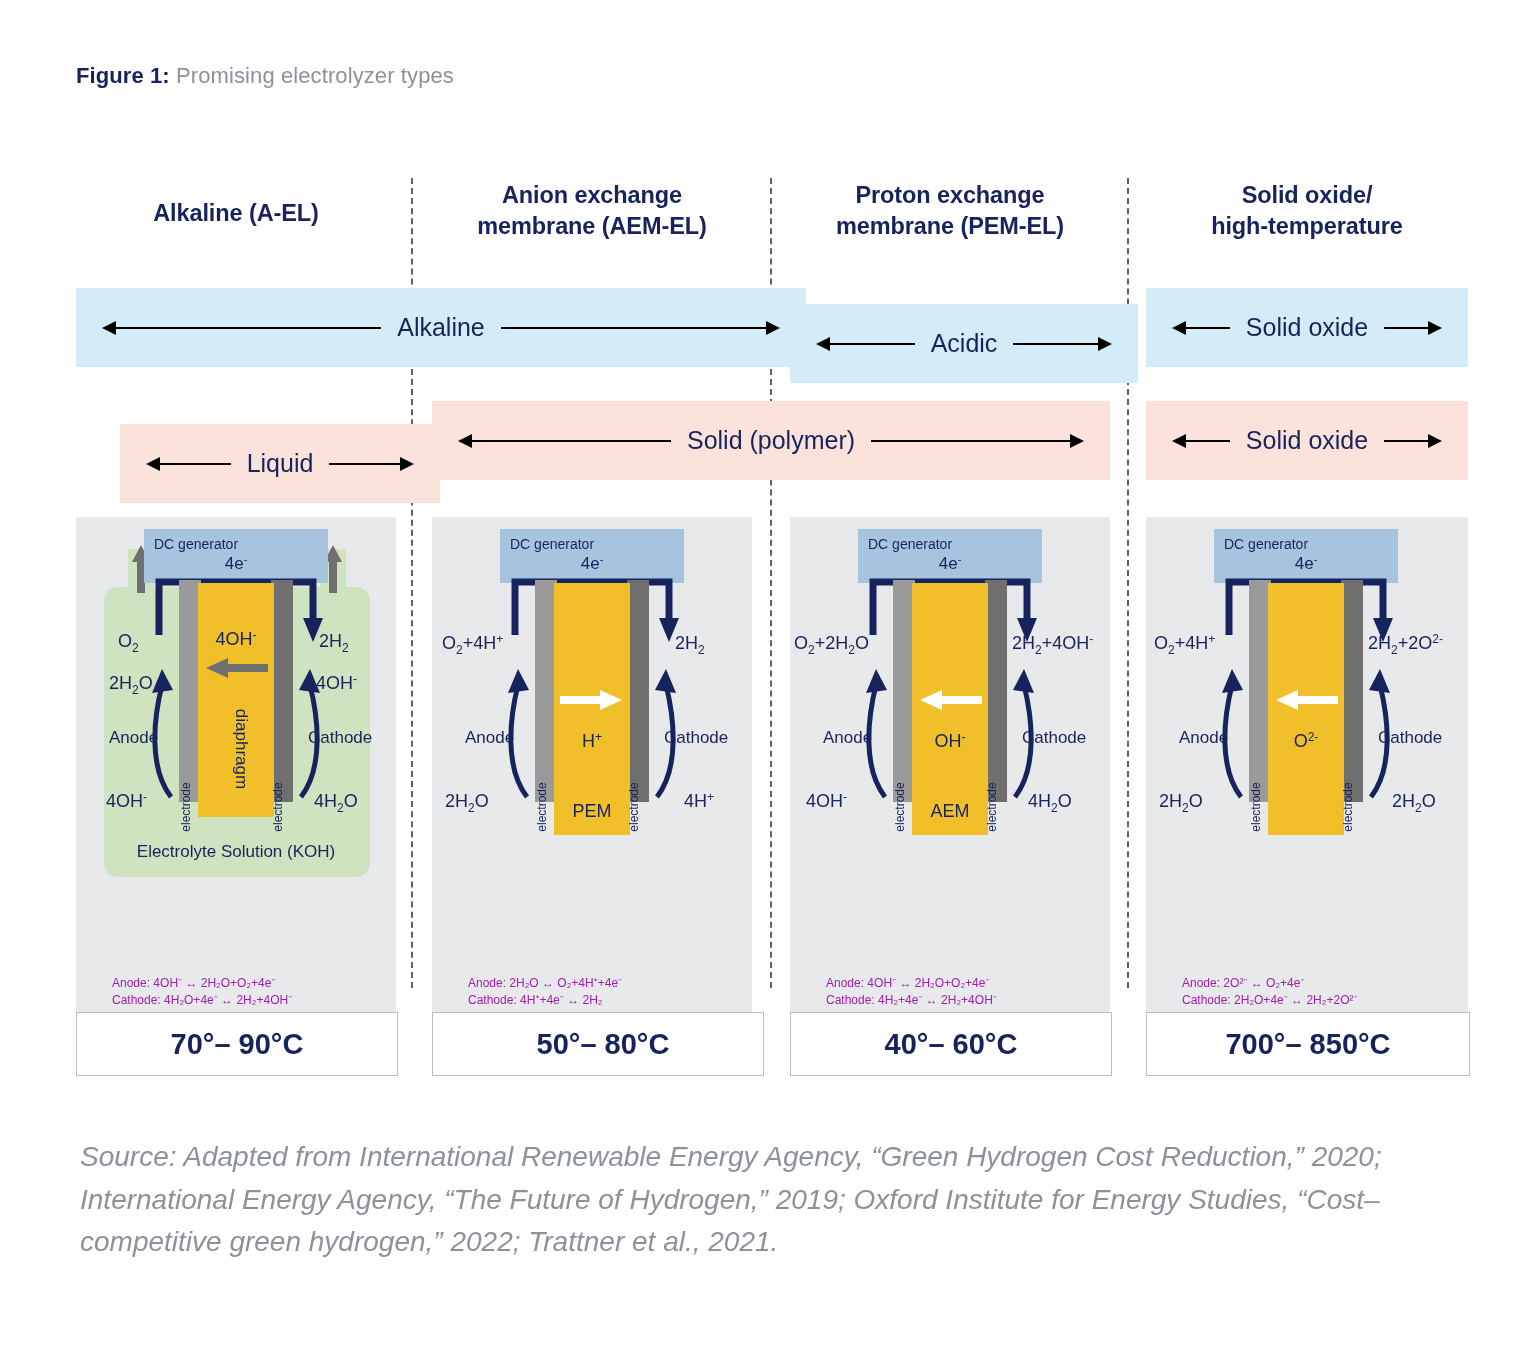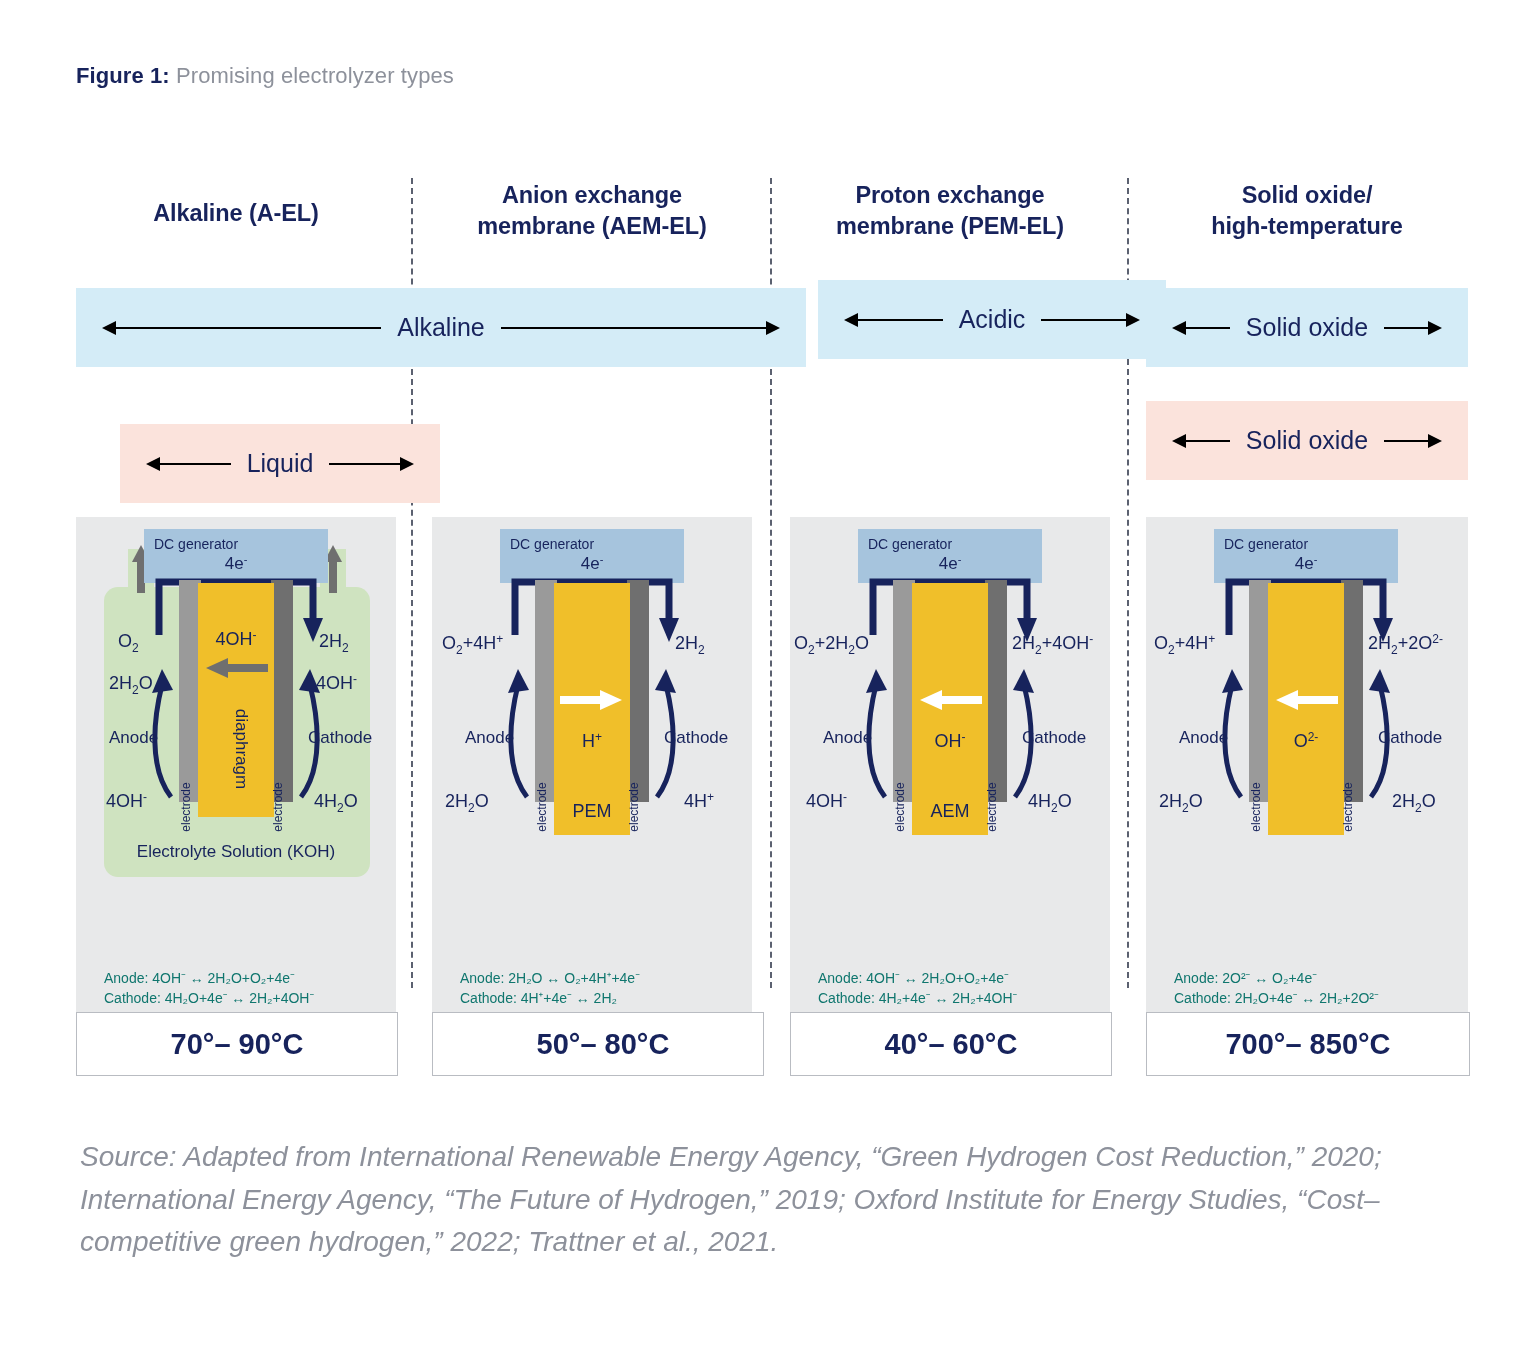--- a/index.html
+++ b/index.html
@@ -61,22 +61,22 @@
 
   
   .panel{
     position:absolute;top:517px;height:514px;
     background:#e8e9ea;
   }
   .diagram{position:absolute;left:0;top:0;right:0;height:378px;}
   .eqs{
     position:absolute;left:0;right:0;bottom:22px;
     text-align:left;
-    font-size:14px;color:#0f766e;line-height:1.42;
-    padding-left:28px;
+    font-size:12px;color:#a21caf;line-height:1.42;
+    padding-left:36px;
   }
   .eqs .ln{white-space:nowrap;}
 
   
   .tempbox{
     position:absolute;top:1012px;height:62px;
     border:1.6px solid #b9bcc2;background:#fff;
     display:flex;align-items:center;justify-content:center;
     font-size:29px;font-weight:bold;color:#17235c;
   }
@@ -125,21 +125,21 @@
   </div>
 
   <div class="bar blue" style="left:76px;top:288px;width:730px;">
     <div class="pad"></div>
     <div class="arrline left"></div>
     <div class="lbl">Alkaline</div>
     <div class="arrline right"></div>
     <div class="pad"></div>
   </div>
 
-  <div class="bar blue" style="left:790px;top:280px;width:348px;margin-left:28px;">
+  <div class="bar blue" style="left:790px;top:304px;width:348px;">
     <div class="pad"></div>
     <div class="arrline left"></div>
     <div class="lbl">Acidic</div>
     <div class="arrline right"></div>
     <div class="pad"></div>
   </div>
 
   <div class="bar blue" style="left:1146px;top:288px;width:322px;">
     <div class="pad"></div>
     <div class="arrline left"></div>
@@ -149,20 +149,27 @@
   </div>
 
   <div class="bar pink" style="left:76px;top:424px;width:320px;margin-left:44px;">
     <div class="pad"></div>
     <div class="arrline left"></div>
     <div class="lbl">Liquid</div>
     <div class="arrline right"></div>
     <div class="pad"></div>
   </div>
 
+  <div class="bar pink" style="left:432px;top:401px;width:678px;">
+    <div class="pad"></div>
+    <div class="arrline left"></div>
+    <div class="lbl">Solid (polymer)</div>
+    <div class="arrline right"></div>
+    <div class="pad"></div>
+  </div>
 
   <div class="bar pink" style="left:1146px;top:401px;width:322px;">
     <div class="pad"></div>
     <div class="arrline left"></div>
     <div class="lbl">Solid oxide</div>
     <div class="arrline right"></div>
     <div class="pad"></div>
   </div>
 
   <div class="panel" style="left:76px;width:320px;">

